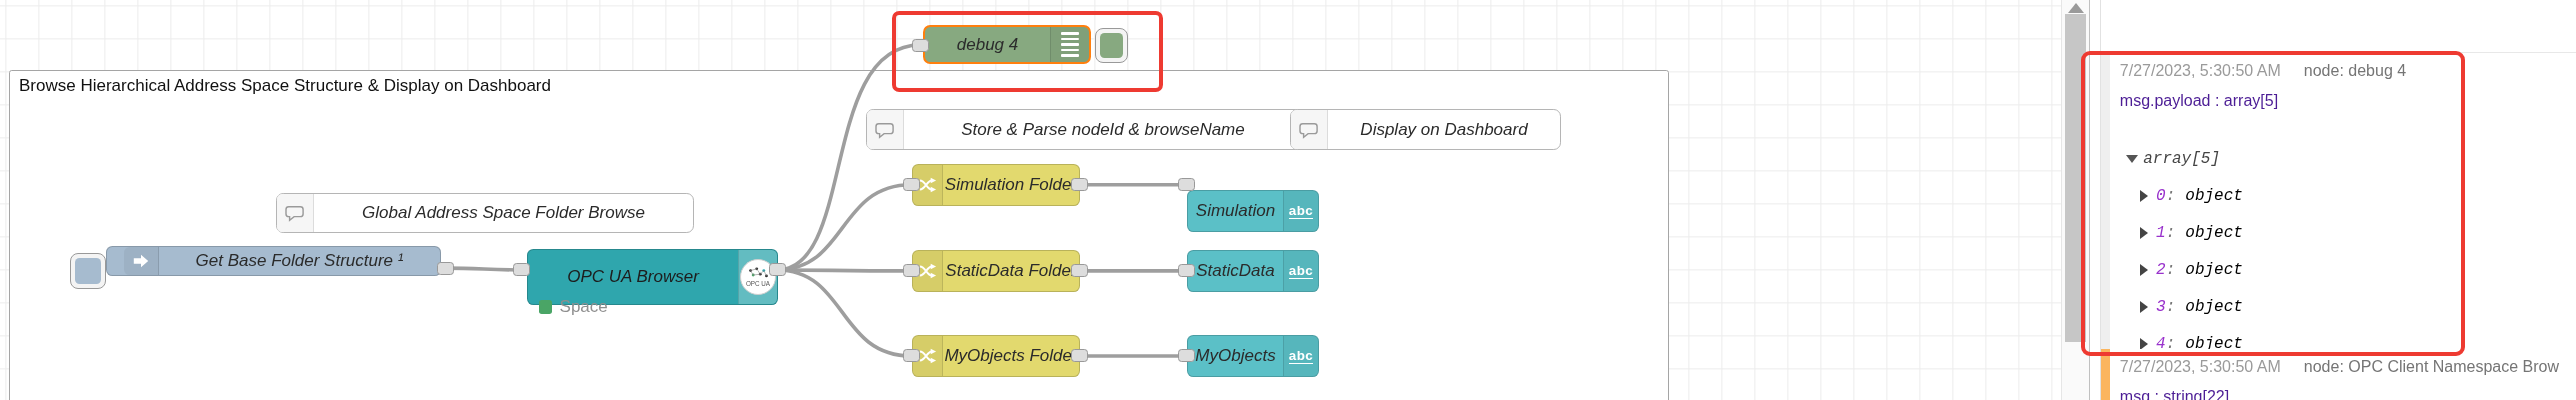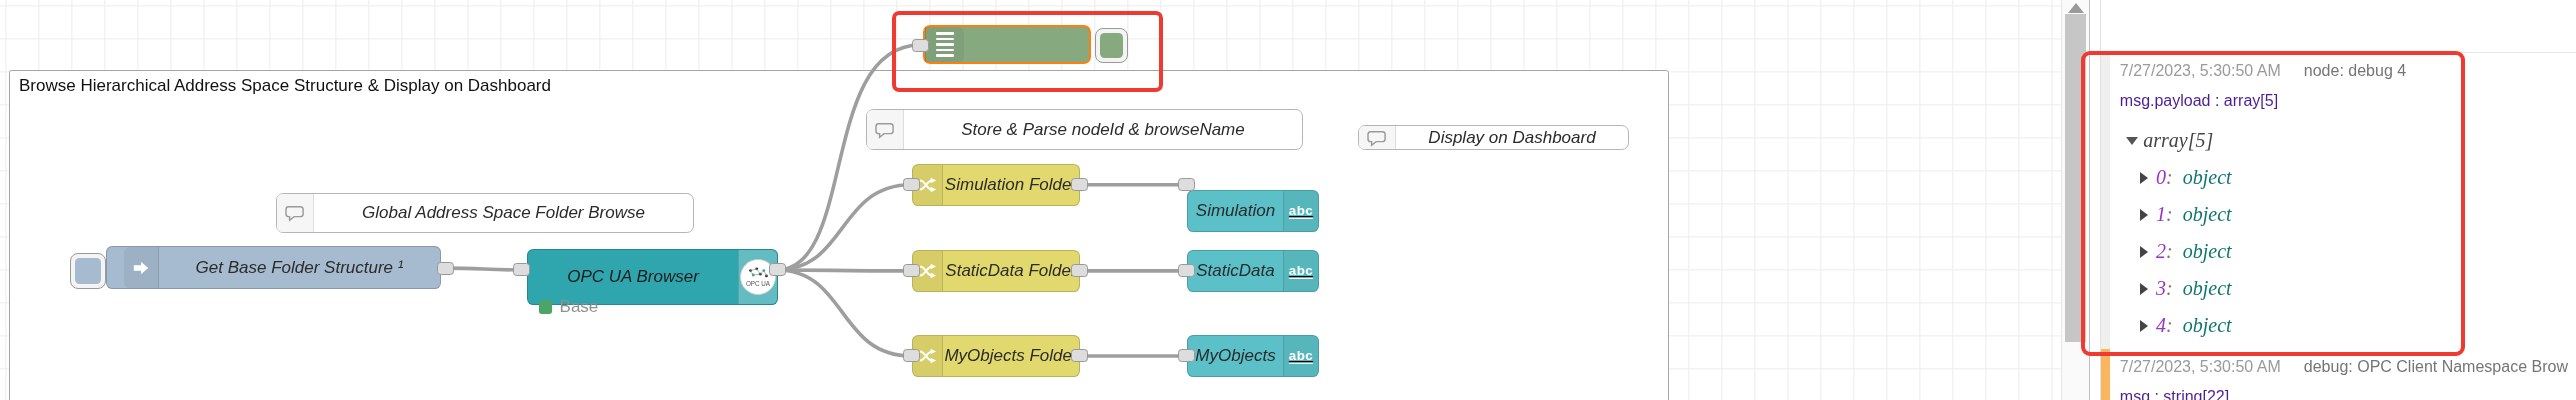--- a/index.html
+++ b/index.html
@@ -23,42 +23,42 @@
     font-style:italic;font-size:17px;color:#2b2b2b;white-space:nowrap;overflow:hidden;}
   .iconbox{display:flex;align-items:center;justify-content:center;background:rgba(0,0,0,0.05);}
   .iconbox.left{width:34px;border-right:0.9px solid rgba(0,0,0,0.12);border-radius:5.4px 0 0 5.4px;}
   .iconbox.right{width:38px;border-left:0.9px solid rgba(0,0,0,0.12);border-radius:0 5.4px 5.4px 0;}
 
   #n-debug{left:923px;top:25px;width:168px;height:39px;background:#87a980;
     border:2.7px solid #ff7f0e;border-radius:7.2px;}
   .hamb{display:flex;flex-direction:column;gap:2.7px;}
   .hamb i{display:block;width:18px;height:2.7px;background:#fff;border-radius:0.9px;}
 
-  #n-inject{left:106px;top:246px;width:335px;height:43px;background:#a6bbcf;padding-left:17px;}
+  #n-inject{left:106px;top:246px;width:335px;height:30px;background:#a6bbcf;padding-left:17px;}
   #n-opcua{left:527px;top:249px;width:251px;height:56px;background:#2fa6ad;}
   #n-opcua .label{color:#1d1d1d;}
   .opc-circle{width:34px;height:34px;border-radius:50%;background:#fff;border:0.9px solid #cfcfcf;
     display:flex;flex-direction:column;align-items:center;justify-content:center;overflow:hidden;}
   .opc-caption{font-size:6.3px;color:#555;line-height:6.3px;font-style:normal;}
 
   .switch-node{left:912px;width:168px;height:42px;background:#e2d96e;}
   .switch-node .iconbox.left{width:29px;}
   #n-sw1{top:164px;} #n-sw2{top:250px;} #n-sw3{top:335px;}
 
   .text-node{left:1187px;width:132px;height:42px;background:#5bc0c7;}
   #n-t1{top:164px;margin-top:26px;} #n-t2{top:250px;} #n-t3{top:335px;}
   .abc-badge{font-size:13.4px;font-weight:bold;color:#fff;border-bottom:1.8px solid #fff;
     padding-bottom:0.9px;font-style:normal;letter-spacing:0.4px;}
-  .text-node .iconbox.right{width:34px;text-decoration:underline;}
+  .text-node .iconbox.right{width:34px;}
 
   .comment-node{background:#fff;border:1.8px solid #b5b5b5;border-radius:7.2px;}
   .comment-node .iconbox.left{width:36px;background:#f6f6f6;border-right:0.9px solid #dcdcdc;}
   #n-c1{left:276px;top:193px;width:418px;height:40px;}
   #n-c2{left:866px;top:109px;width:437px;height:41px;}
-  #n-c3{left:1358px;top:109px;width:271px;height:25px;margin-top:16px;}
+  #n-c3{left:1290px;top:109px;width:271px;height:41px;}
 
   
   .port{position:absolute;width:17px;height:13.4px;background:#ddd;border:0.9px solid #999;
     border-radius:3.6px;box-sizing:border-box;z-index:4;}
 
   
   .side-btn{position:absolute;background:#f4f4f4;border:1.8px solid #999;border-radius:8px;
     box-sizing:border-box;z-index:3;}
   .side-btn .fill{position:absolute;left:3.6px;top:3.6px;right:3.6px;bottom:3.6px;border-radius:4.5px;}
   #btn-inject{left:70px;top:253px;width:36px;height:36px;}
@@ -91,32 +91,32 @@
   #msg1{top:52px;height:296px;border-top:0.9px solid #e8e8e8;border-bottom:0.9px solid #e8e8e8;}
   #msg2{top:349px;height:72px;}
   .msg-strip{position:absolute;left:0;top:0;bottom:0;width:9px;}
   #msg1 .msg-strip{background:#efefef;}
   #msg2 .msg-strip{background:#fbb55e;}
   .msg-meta{position:absolute;left:19px;top:9px;font-size:16px;color:#9a9a9a;white-space:nowrap;}
   .msg-meta .src{color:#757575;margin-left:23px;}
   .msg-payload{position:absolute;left:19px;font-size:16px;color:#4c1d95;white-space:nowrap;}
   #msg1 .msg-payload{top:39px;}
   #msg2 .msg-payload{top:39px;}
-  .tree{position:absolute;left:25px;top:69px;font-family:Liberation Serif, serif;
-    font-style:italic;font-size:20px;color:#777;}
+  .tree{position:absolute;left:25px;top:87px;font-family:Liberation Mono, monospace;
+    font-style:italic;font-size:16px;color:#777;}
   .trow{height:37px;display:flex;align-items:center;}
   .trow.root{color:#444;}
   .trow.item{padding-left:14.3px;}
   .caret-down{width:0;height:0;border-left:6.3px solid transparent;border-right:6.3px solid transparent;
     border-top:8px solid #555;margin-right:5.4px;}
   .caret-right{width:0;height:0;border-top:6.3px solid transparent;border-bottom:6.3px solid transparent;
     border-left:8px solid #444;margin-right:8px;}
   .tkey{color:#9932cc;}
   .tsep{color:#777;margin-right:10px;}
-  .tval{color:#0f766e;}
+  .tval{color:#000000;}
 </style>
 </head>
 <body>
 
 <div id="screen">
 
   <div id="canvas">
 
     <div id="group">
       <div id="group-title">Browse Hierarchical Address Space Structure &amp; Display on Dashboard</div>
@@ -129,20 +129,21 @@
         <path d="M867 301 C930 301, 930 302, 1017 302"></path>
         <path d="M867 301 C945 301, 935 397, 1017 397"></path>
         <path d="M867 301 C955 301, 915 50, 1027 50"></path>
         <path d="M1204 206 L1324 206"></path>
         <path d="M1204 302 L1324 302"></path>
         <path d="M1204 397 L1324 397"></path>
       </g>
     </svg>
 
     <div class="node" id="n-debug">
+      <div class="label">debug 4</div>
       <div class="iconbox right">
         <span class="hamb">
             <i></i>
             <i></i>
             <i></i>
             <i></i>
             <i></i>
           </span>
       </div>
     </div>
@@ -174,21 +175,21 @@
             <circle cx="15" cy="8" r="1.6" fill="#333"></circle>
               <circle cx="22" cy="10" r="1.6" fill="#333"></circle>
             <path d="M4 4 L11 2 L15 8 L7 9 Z M15 8 L19 4 L22 10" fill="none" stroke="#888" stroke-width="0.7"></path>
           </svg>
           <span class="opc-caption">OPC UA</span>
         </div>
       </div>
     </div>
     <div id="status-opcua">
       <span class="dot"></span>
-      <span class="txt">Base</span>
+      <span class="txt">Space</span>
     </div>
 
     <div class="node comment-node" id="n-c1">
       <div class="iconbox left">
         <svg width="20" height="18" viewBox="0 0 22 20">
           <path d="M4 3 h13 a3 3 0 0 1 3 3 v5 a3 3 0 0 1 -3 3 h-7 l-5 4 v-4 h-1 a3 3 0 0 1 -3 -3 v-5 a3 3 0 0 1 3 -3 z" fill="none" stroke="#9a9a9a" stroke-width="1.6"></path>
         </svg>
       </div>
       <div class="label">Global Address Space Folder Browse</div>
     </div>
@@ -322,21 +323,21 @@
           <span class="tkey">4</span>
             <span class="tsep">:</span>
             <span class="tval">object</span>
         </div>
       </div>
     </div>
 
     <div class="dbg-msg" id="msg2">
       <div class="msg-strip"></div>
       <div class="msg-meta">
-        <span>7/27/2023, 5:30:50 AM</span><span class="src">debug: OPC Client Namespace Brow</span>
+        <span>7/27/2023, 5:30:50 AM</span><span class="src">node: OPC Client Namespace Brow</span>
       </div>
       <div class="msg-payload">msg : string[22]</div>
     </div>
   </div>
 
   <div class="hl" id="hl-canvas"></div>
   <div class="hl" id="hl-sidebar"></div>
 
 </div>
 

